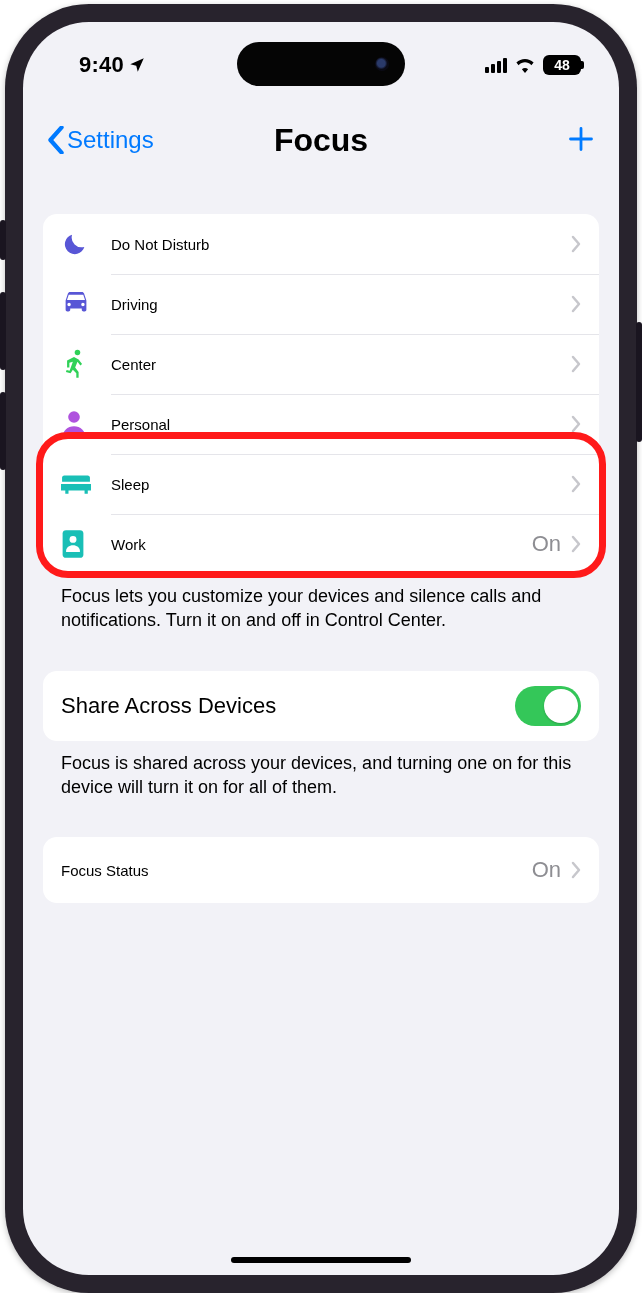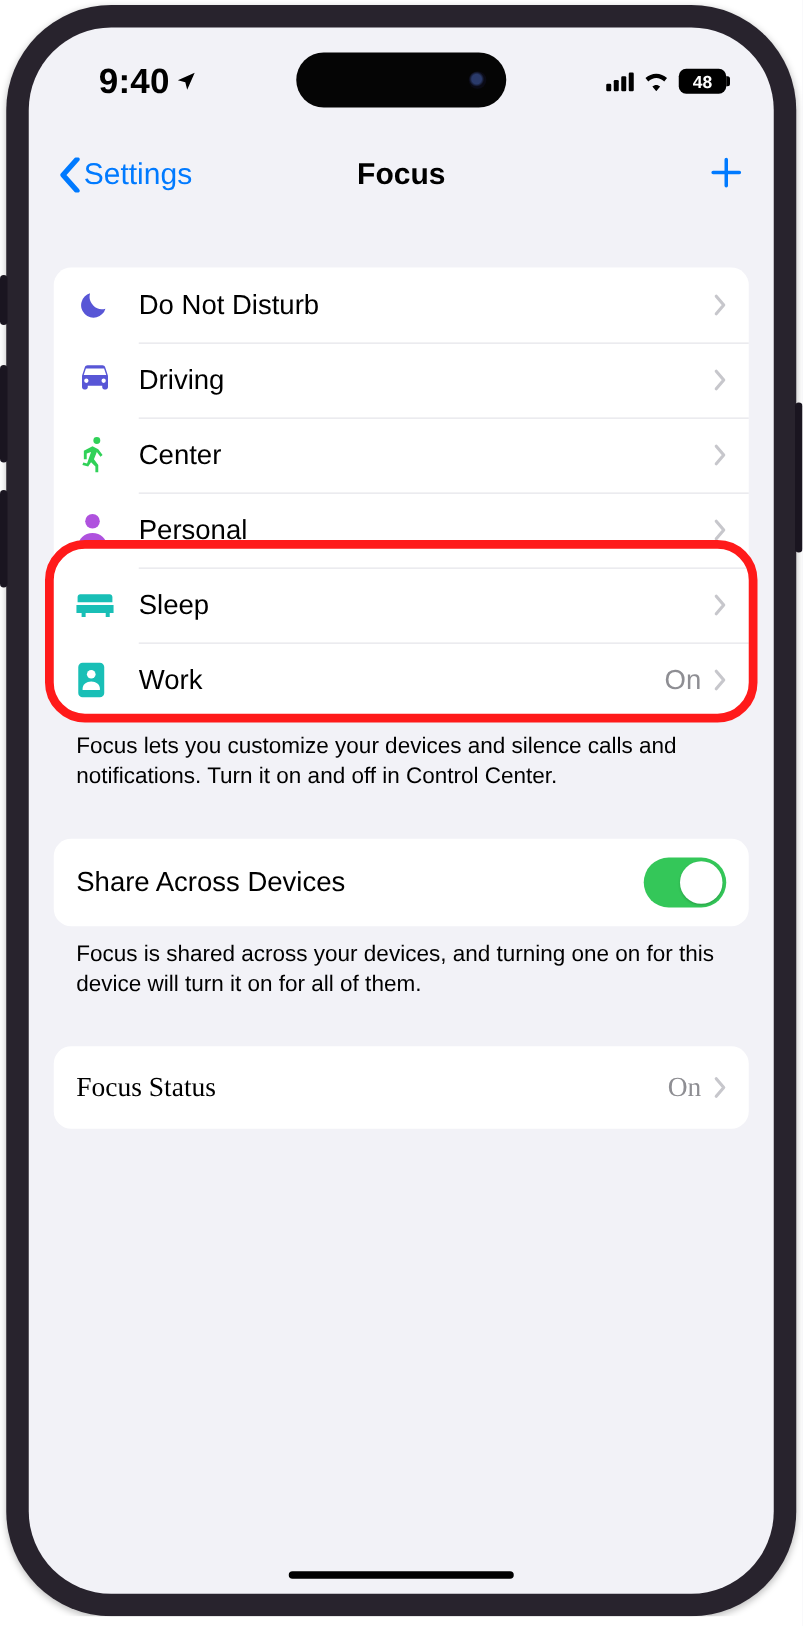--- a/index.html
+++ b/index.html
@@ -40,21 +40,21 @@
     width: 14px; height: 14px; border-radius: 50%;
     background: radial-gradient(circle at 45% 45%, #2a3a6a 0 35%, #0a0a15 55%);
   }
   
   .status-bar {
     height: 72px;
     display: flex; justify-content: space-between; align-items: center;
     padding: 14px 38px 0 56px;
     font-weight: 600;
   }
-  .sb-time { font-size: 28px; letter-spacing: .2px; display:flex; align-items:center; gap:4px;}
+  .sb-time { font-size: 22px; letter-spacing: .2px; display:flex; align-items:center; gap:4px;}
   .sb-icons { display: flex; align-items: center; gap: 7px; }
   .signal-bars { display: flex; align-items: flex-end; gap: 2px; height: 16px; }
   .signal-bars span { width: 4px; background: #000; border-radius: 1px; }
   .signal-bars span:nth-child(1){height:6px;}
   .signal-bars span:nth-child(2){height:9px;}
   .signal-bars span:nth-child(3){height:12px;}
   .signal-bars span:nth-child(4){height:15px;}
   .battery {
     display: flex; align-items: center; justify-content: center;
     width: 38px; height: 20px;
@@ -67,40 +67,40 @@
     width:3px; height:8px; background:#000; border-radius:0 2px 2px 0;
   }
   
   .nav {
     height: 52px;
     display: flex; align-items: center; justify-content: space-between;
     padding: 0 24px;
     margin-top: 20px;
   }
   .nav-back { display:flex; align-items:center; gap:2px; color:#007aff; font-size:24px;}
-  .nav-title { position:absolute; left:0; right:0; text-align:center; font-size:24px; font-weight:600; pointer-events:none;}
+  .nav-title { position:absolute; left:0; right:0; text-align:center; font-size:32px; font-weight:600; pointer-events:none;}
   .nav-add { color:#007aff; font-size:38px; font-weight:300; line-height:1; }
   
   .content { padding: 48px 20px 0; }
   .group {
     background:#fff; border-radius:14px;
     position: relative;
   }
   .row {
     display:flex; align-items:center;
     height:60px;
     padding: 0 18px 0 18px;
     position: relative;
   }
   .row + .row::before {
     content:""; position:absolute; top:0; left:68px; right:0;
     height:1px; background:#e5e5ea;
   }
   .row-icon { width:50px; display:flex; justify-content:flex-start; }
-  .row-label { font-size:22px; flex:1; }
+  .row-label { font-size:15px; flex:1; }
   .row-detail { font-size:22px; color:#8e8e93; margin-right:10px; }
   .chev { flex-shrink:0; }
   .footer-text {
     font-size:18px; color:#000000; line-height:1.35;
     padding: 10px 18px 0;
   }
   .red-highlight {
     position:absolute;
     border: 7px solid #ff1a1a;
     border-radius: 32px;
@@ -111,21 +111,21 @@
   .group2 .row-label { font-size:22px;}
   .toggle-switch {
     width:66px; height:40px; background:#34c759; border-radius:20px;
     position:relative;
   }
   .toggle-switch::after{
     content:""; position:absolute; right:3px; top:3px;
     width:34px; height:34px; background:#fff; border-radius:50%;
     box-shadow:0 1px 2px rgba(0,0,0,.2);
   }
-  .group3 .row { height:66px;font-family:Liberation Serif, serif; }
+  .group3 .row { height:66px; }
   .home-ind {
     position:absolute; bottom:12px; left:50%; transform:translateX(-50%);
     width:180px; height:6px; background:#000; border-radius:4px;
   }
   
   .btn-side { position:absolute; background:#1a1520; border-radius:3px; }
   .btn-mute  { left:-5px; top:216px;  width:6px; height:40px; }
   .btn-vol1  { left:-5px; top:288px;  width:6px; height:78px; }
   .btn-vol2  { left:-5px; top:388px;  width:6px; height:78px; }
   .btn-power { right:-5px; top:318px; width:6px; height:120px; }

